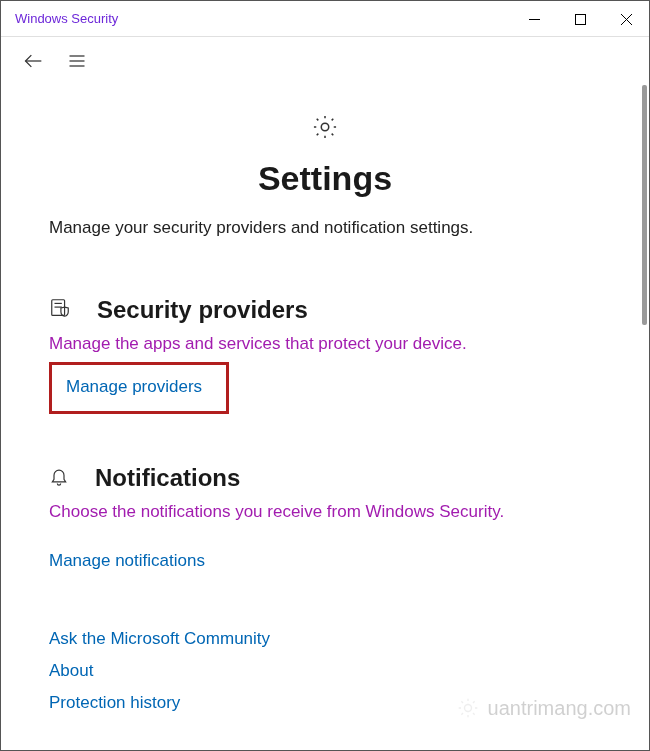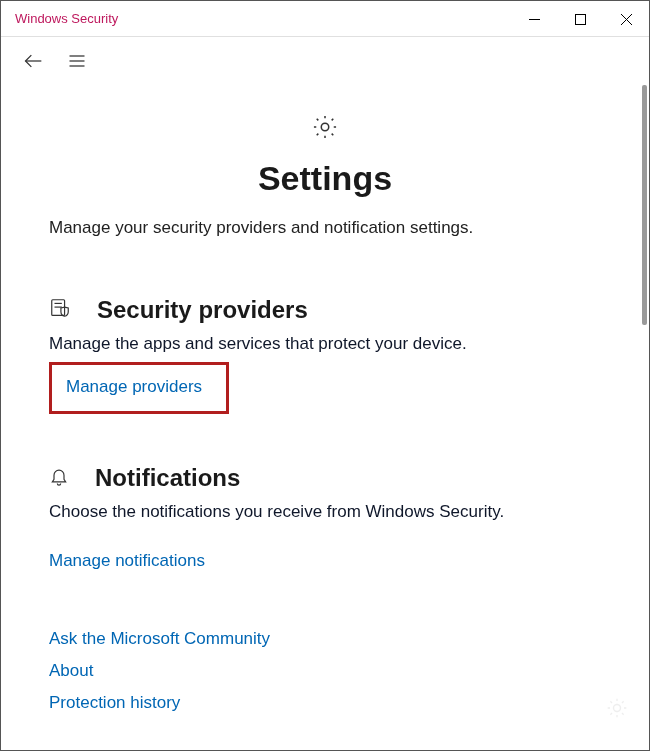--- a/index.html
+++ b/index.html
@@ -13,21 +13,21 @@
       overflow: hidden;
     }
     .titlebar {
       height: 36px;
       display: flex;
       align-items: center;
       border-bottom: 1px solid #e0e0e0;
     }
     .titlebar-text {
       font-size: 13px;
-      color: #be185d;
+      color: #6d28d9;
       padding-left: 14px;
       flex: 1;
     }
     .window-controls { display: flex; height: 100%; }
     .win-ctrl {
       width: 46px;
       height: 36px;
       display: flex;
       align-items: center;
       justify-content: center;
@@ -56,21 +56,21 @@
     }
     .page-header { display: flex; align-items: center; gap: 14px; margin-top: 10px; flex-direction: column; }
     .gear-icon { color: #333; }
     .page-title { font-size: 34px; font-weight: 600; color: #1a1a1a; }
     .page-subtitle { font-size: 17px; color: #222; margin: 20px 0 0 0; }
     .section { margin-top: 58px; }
     .section.tight { margin-top: 50px; }
     .section-header { display: flex; align-items: center; gap: 26px; }
     .section-icon { color: #333; }
     .section-title { font-size: 24px; font-weight: 600; color: #1a1a1a; }
-    .section-desc { font-size: 17px; color: #0f172a; margin-top: 10px; }
+    .section-desc { font-size: 17px; color: #a21caf; margin-top: 10px; }
     .link { display: inline-block; color: #0066b4; font-size: 17px; margin-top: 29px; cursor: pointer; }
     .link-stack { margin-top: 58px; }
     .link-stack .link { display: block; margin-top: 0; margin-bottom: 12px; }
     .highlight-box {
       border: 3px solid #b11e1e;
       display: inline-block;
       padding: 12px 24px 14px 14px;
       margin-top: 8px;
     }
     .highlight-box .link { margin: 0; }
@@ -191,13 +191,14 @@
 
 </div>
 
 <div class="scrollbar"></div>
 
 <div class="watermark">
   <svg width="28" height="28" viewBox="0 0 24 24" fill="none" stroke="currentColor" stroke-width="1.2">
       <circle cx="12" cy="12" r="3"></circle>
       <path d="M12 4v2M12 18v2M4 12h2M18 12h2M6.3 6.3l1.4 1.4M16.3 16.3l1.4 1.4M6.3 17.7l1.4-1.4M16.3 7.7l1.4-1.4" stroke-dasharray="2 2"></path>
     </svg>
+  <span>uantrimang.com</span>
 </div>
 
 </body></html>

